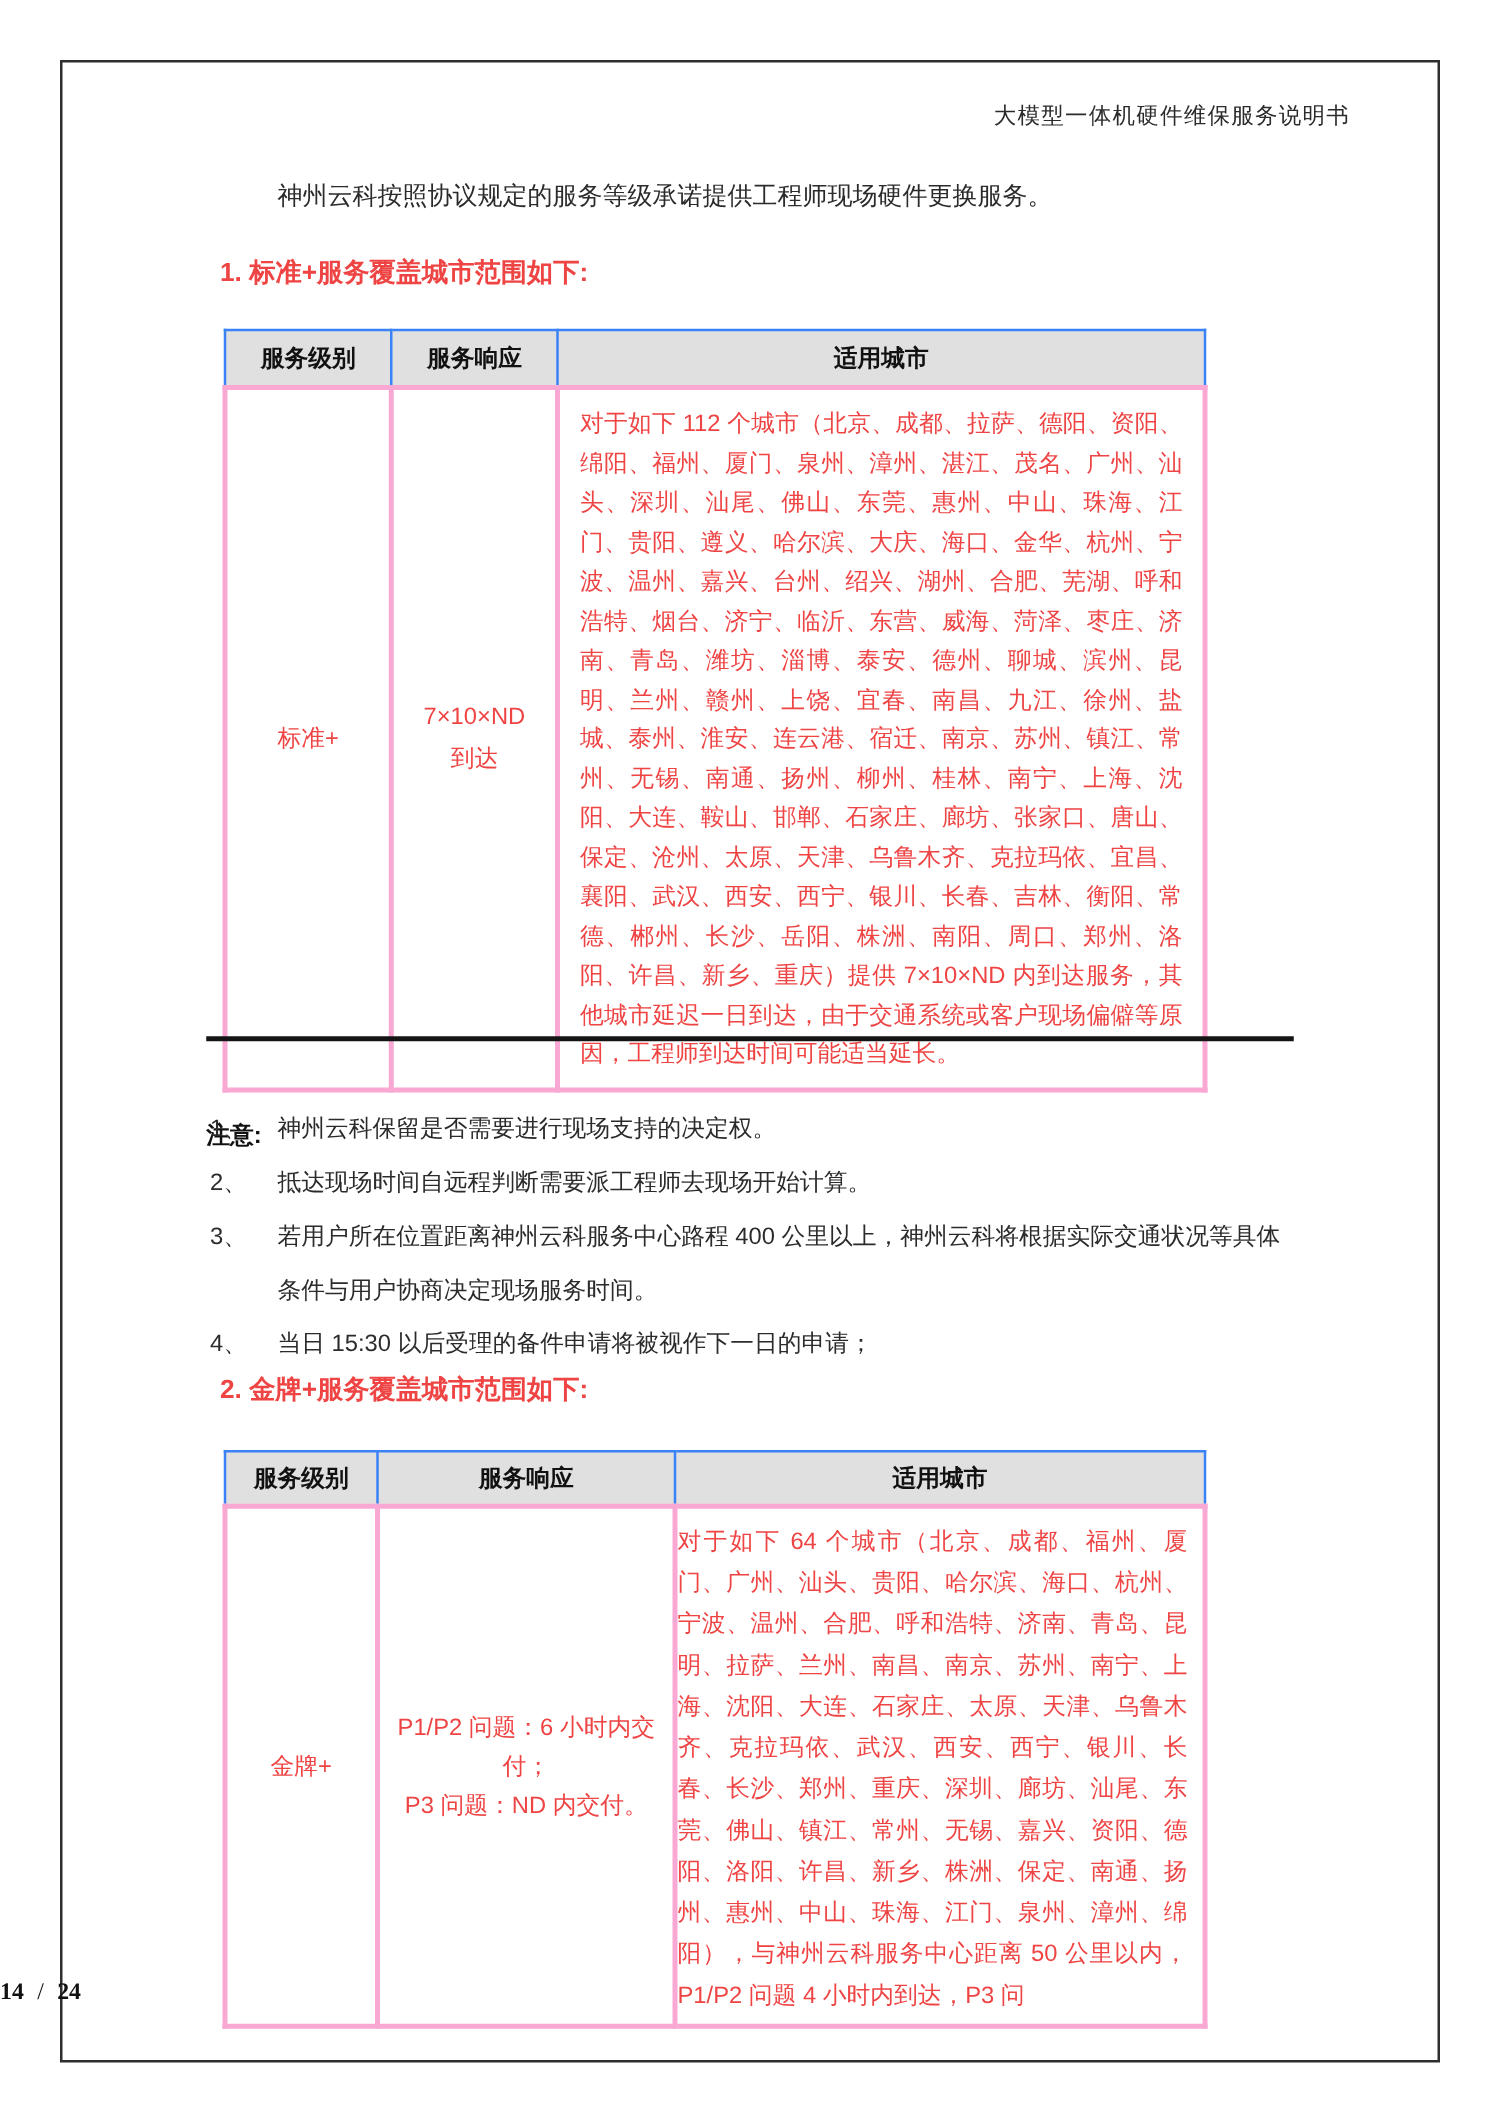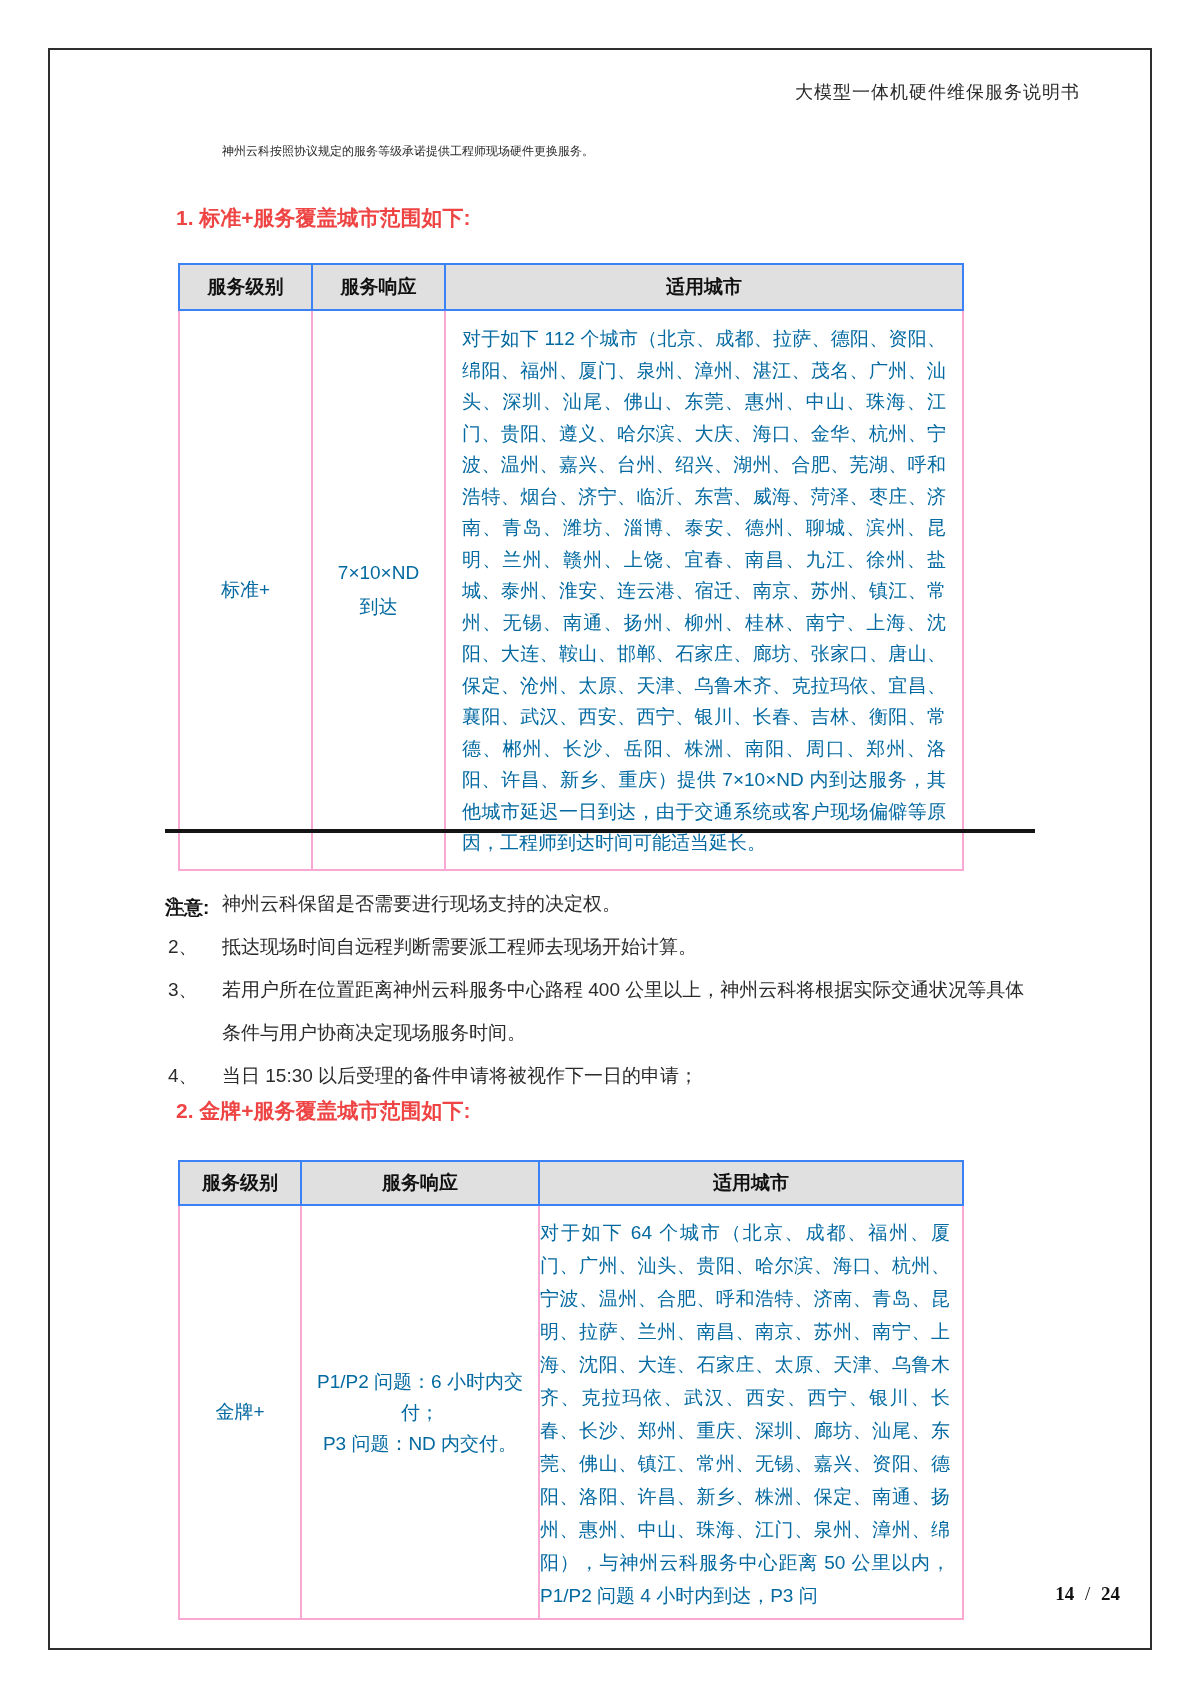--- a/index.html
+++ b/index.html
@@ -16,21 +16,21 @@
     width: 1104px; height: 1602px;
     border: 2px solid #2e2e2e;
   }
   .doc-header {
     position: absolute; top: 80px; right: 120px;
     font-family: "Liberation Serif", serif;
     font-size: 18px; letter-spacing: 1px; color: #2b2b2b; margin-left: 24px;
   }
   .intro {
     position: absolute; left: 222px; top: 143px;
-    font-size: 12px; color: #2b2b2b;
+    font-size: 20px; color: #2b2b2b;
   }
   .sec-heading {
     position: absolute; left: 176px;
     font-size: 21px; font-weight: 700; color: #ef4444;
   }
   #heading-1 { top: 204px; }
   #heading-2 { top: 1097px; }
 
   table.svc-table {
     position: absolute; left: 178px;
@@ -42,22 +42,22 @@
   #table-2 { top: 1160px; width: 784px; }
   .svc-table th {
     background: #e0e0e0;
     border: 2px solid #3b82f6;
     font-size: 19px; font-weight: 700; color: #111;
     text-align: center; vertical-align: middle;
     height: 46px;
   }
   #table-2 th { height: 44px; }
   .svc-table td {
-    border: 2px solid #f9a8d4;
-    font-size: 19px; color: #0369a1;
+    border: 4px solid #f9a8d4;
+    font-size: 19px; color: #ef4444;
     vertical-align: middle;
   }
   .cell-center { text-align: center; }
   #table-1 td.cities-cell {
     height: 441px;
     padding: 12px 16px 10px 16px;
     line-height: 31.5px;
     text-align: justify;
     text-justify: inter-character;
     vertical-align: top;
@@ -89,21 +89,21 @@
   }
   .notes-list li {
     display: flex; align-items: flex-start;
     font-size: 19px; line-height: 43px; color: #2b2b2b;
   }
   .notes-list .note-num { width: 54px; flex: 0 0 54px; }
   .notes-list .note-text { flex: 1; }
 
   .page-footer {
     position: absolute; left: 0; top: 1583px;
-    width: 1120px; text-align: right;
+    width: 1120px; text-align: left;
     font-family: "Liberation Serif", serif;
     font-size: 19px; color: #111;
   }
   .page-footer .num { font-weight: 700; }
   .page-footer .sep { padding: 0 6px; font-weight: 400; }
 </style>
 </head>
 <body>
 
 <div class="page-border"></div>

